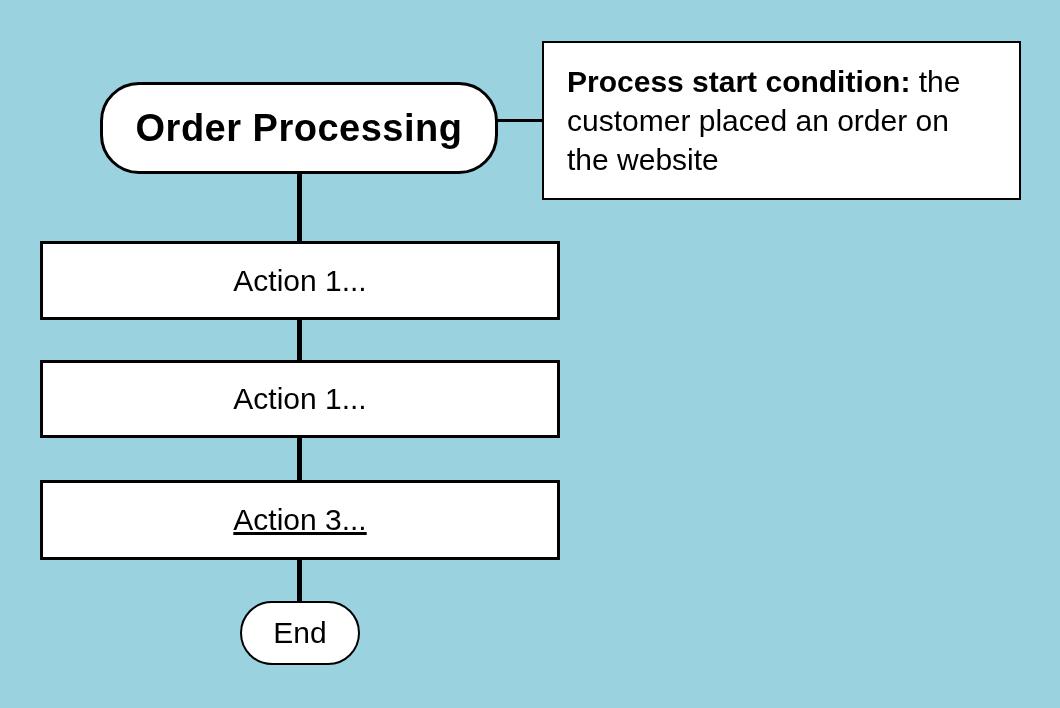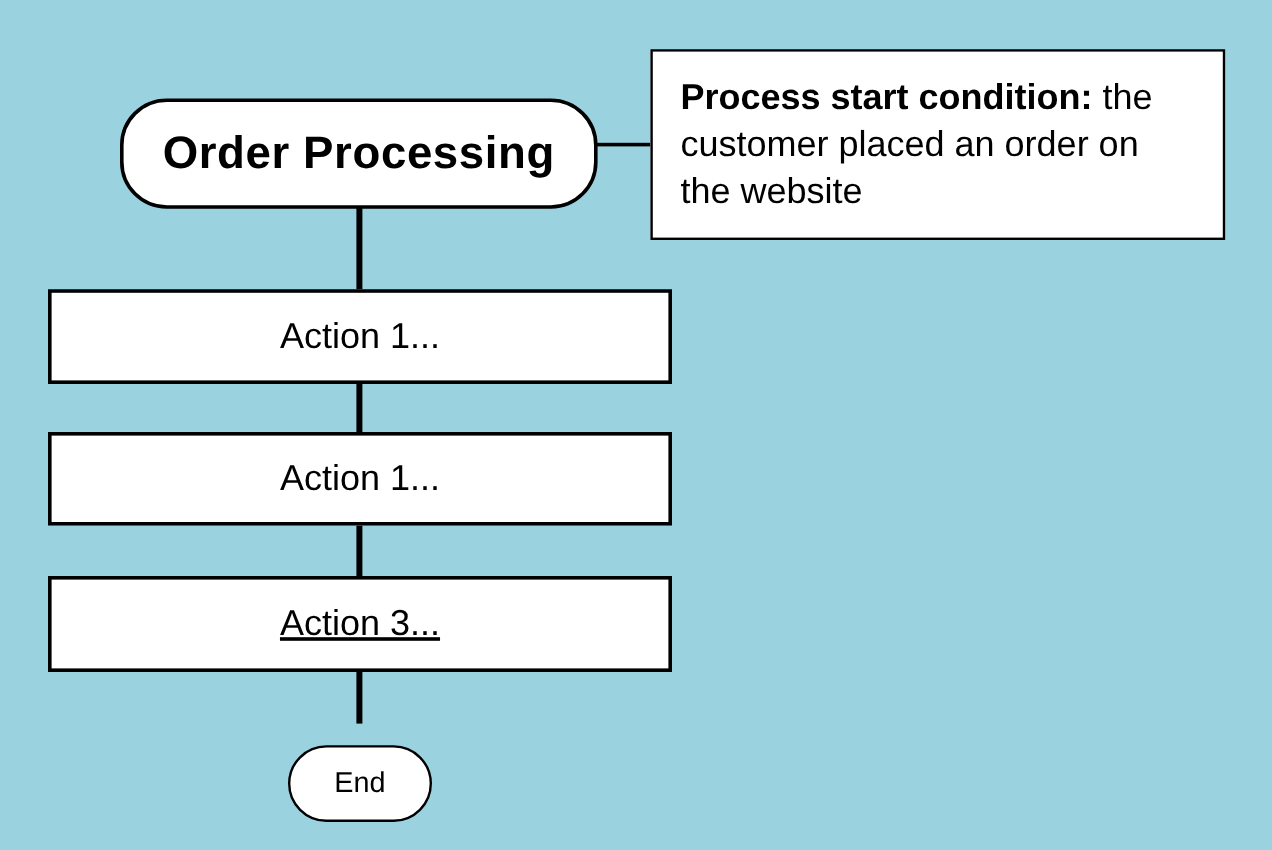--- a/index.html
+++ b/index.html
@@ -45,22 +45,21 @@
     font-size:30px;
   }
   .action-1{ top:241px; height:79px; }
   .action-2{ top:360px; height:78px; }
   .action-3{ top:480px; height:80px;text-decoration:underline; }
   .end-node{
     left:240px; top:601px;
     width:120px; height:64px;
     border:2.5px solid var(--stroke);
     border-radius:32px;
-    font-size:24px;
-    margin-top:20px;
+    font-size:30px;
   }
   .note{
     left:542px; top:41px;
     width:479px; height:159px;
     border:2.5px solid var(--stroke);
     display:block;
     padding:19px 23px;
     font-size:30px;
     line-height:39px;
   }

